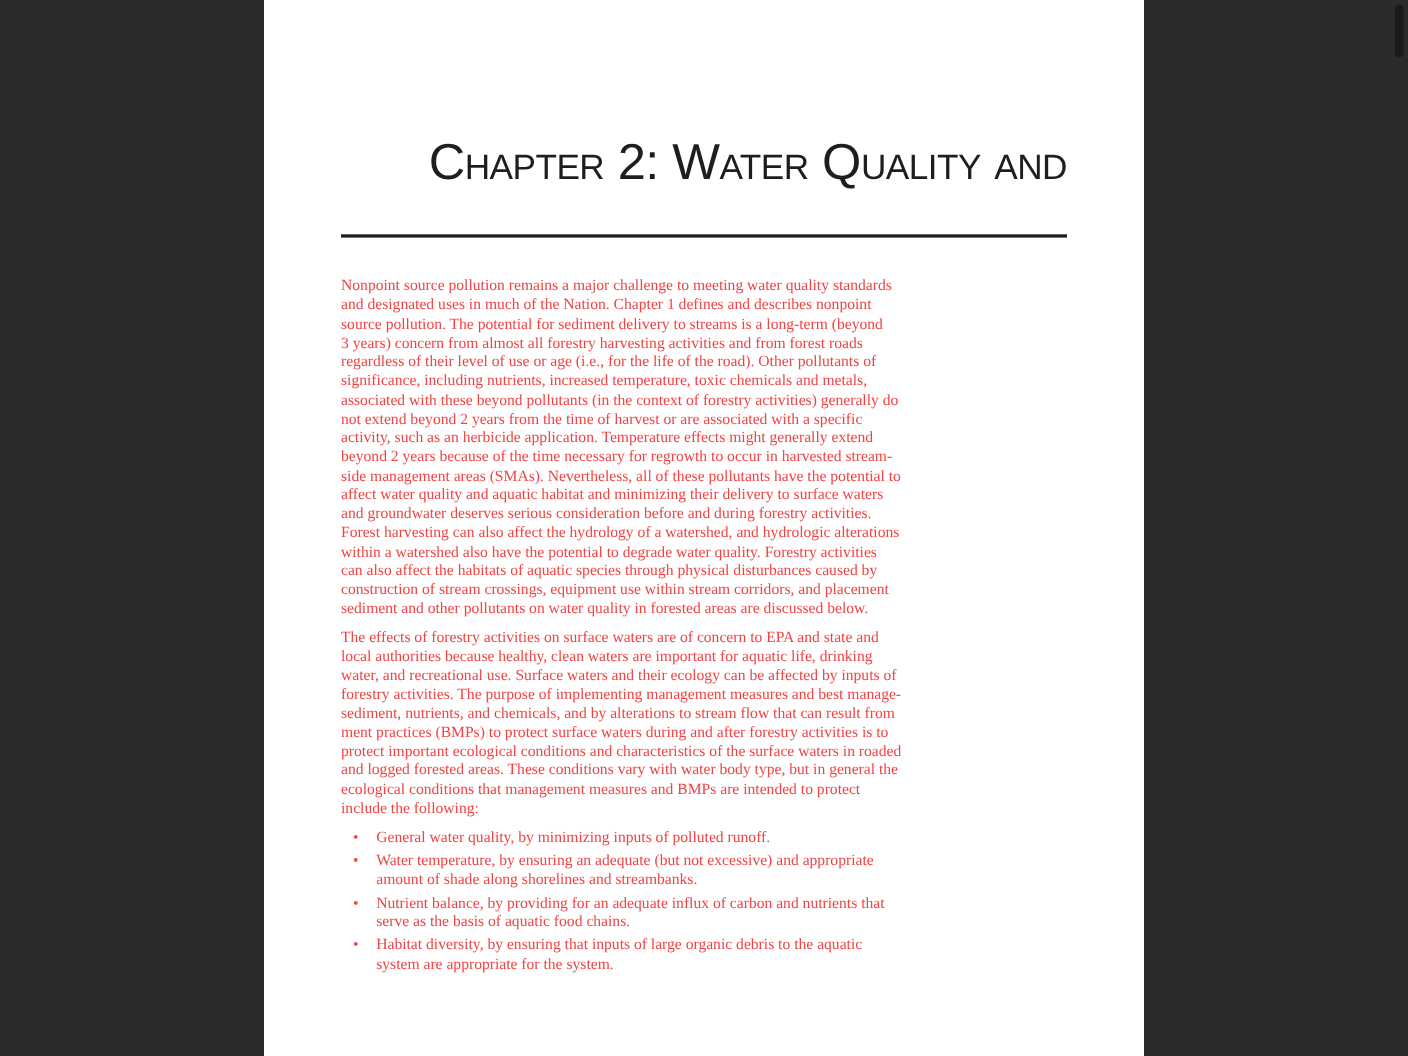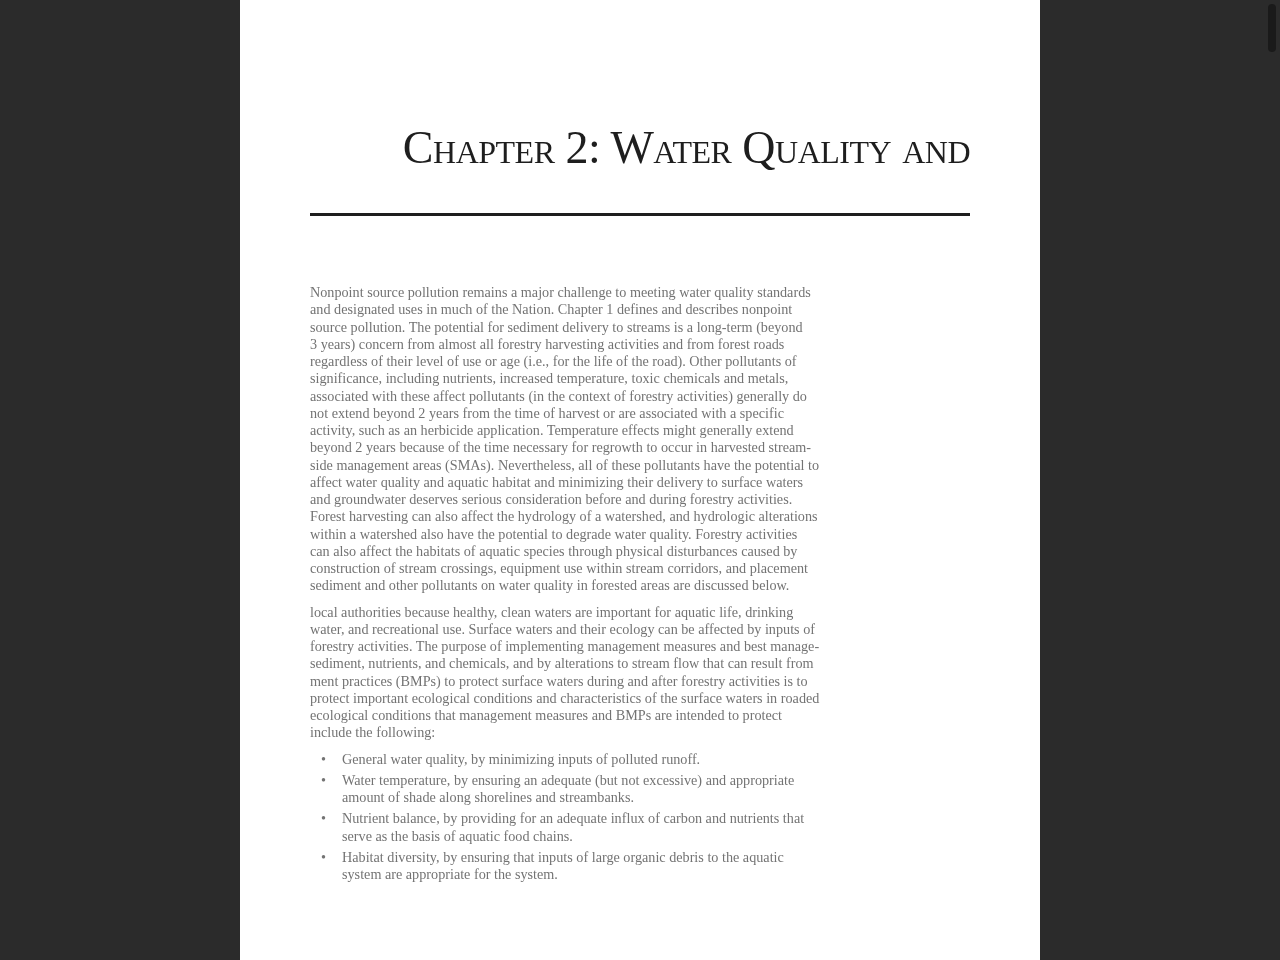--- a/index.html
+++ b/index.html
@@ -8,33 +8,33 @@
       background:#2b2b2b; position:relative;
       font-family:"Liberation Serif", serif;
     }
     .page {
       position:absolute; left:240px; top:0; width:800px; height:960px;
       background:#ffffff;
     }
     .title-block {
       position:absolute; left:70px; top:124px; width:660px;
       text-align:right;
-      font-family:Liberation Serif, serif;
+      font-family:Liberation Sans, sans-serif;
       color:#1e1e1e;
       font-variant:small-caps;
       font-size:46px; line-height:47px; letter-spacing:-0.5px;
     }
     .title-block .line { display:block; white-space:nowrap; }
     .rule {
       position:absolute; left:70px; top:213px; width:660px; height:3px;
       background:#1e1e1e;
     }
     .body-text {
       position:absolute; left:70px; top:252px; width:524px;
-      font-size:14.2px; line-height:17.25px; color:#737373;margin-top:32px;
+      font-size:14.2px; line-height:17.25px; color:#ef4444;
     }
     .para { margin:0 0 9px 0; white-space:normal; }
     .pl { display:block; white-space:nowrap; }
     .bullets { list-style:none; margin:0; padding:0; }
     .bullets li { position:relative; padding-left:32px; margin-bottom:4px; }
     .bullets .dot { position:absolute; left:11px; top:0; }
     .scroll-thumb {
       position:absolute; left:1268px; top:4px; width:8px; height:48px;
       background:#1a1a1a; border-radius:4px;
     }
@@ -49,40 +49,42 @@
   <div class="rule"></div>
 
   <div class="body-text">
     <p class="para">
       <span class="pl">Nonpoint source pollution remains a major challenge to meeting water quality standards</span>
       <span class="pl">and designated uses in much of the Nation. Chapter 1 defines and describes nonpoint</span>
       <span class="pl">source pollution. The potential for sediment delivery to streams is a long-term (beyond</span>
       <span class="pl">3 years) concern from almost all forestry harvesting activities and from forest roads</span>
       <span class="pl">regardless of their level of use or age (i.e., for the life of the road). Other pollutants of</span>
       <span class="pl">significance, including nutrients, increased temperature, toxic chemicals and metals,</span>
-      <span class="pl">associated with these affect pollutants (in the context of forestry activities) generally do</span>
+      <span class="pl">associated with these beyond pollutants (in the context of forestry activities) generally do</span>
       <span class="pl">not extend beyond 2 years from the time of harvest or are associated with a specific</span>
       <span class="pl">activity, such as an herbicide application. Temperature effects might generally extend</span>
       <span class="pl">beyond 2 years because of the time necessary for regrowth to occur in harvested stream-</span>
       <span class="pl">side management areas (SMAs). Nevertheless, all of these pollutants have the potential to</span>
       <span class="pl">affect water quality and aquatic habitat and minimizing their delivery to surface waters</span>
       <span class="pl">and groundwater deserves serious consideration before and during forestry activities.</span>
       <span class="pl">Forest harvesting can also affect the hydrology of a watershed, and hydrologic alterations</span>
       <span class="pl">within a watershed also have the potential to degrade water quality. Forestry activities</span>
       <span class="pl">can also affect the habitats of aquatic species through physical disturbances caused by</span>
       <span class="pl">construction of stream crossings, equipment use within stream corridors, and placement</span>
       <span class="pl">sediment and other pollutants on water quality in forested areas are discussed below.</span>
     </p>
     <p class="para">
+      <span class="pl">The effects of forestry activities on surface waters are of concern to EPA and state and</span>
       <span class="pl">local authorities because healthy, clean waters are important for aquatic life, drinking</span>
       <span class="pl">water, and recreational use. Surface waters and their ecology can be affected by inputs of</span>
       <span class="pl">forestry activities. The purpose of implementing management measures and best manage-</span>
       <span class="pl">sediment, nutrients, and chemicals, and by alterations to stream flow that can result from</span>
       <span class="pl">ment practices (BMPs) to protect surface waters during and after forestry activities is to</span>
       <span class="pl">protect important ecological conditions and characteristics of the surface waters in roaded</span>
+      <span class="pl">and logged forested areas. These conditions vary with water body type, but in general the</span>
       <span class="pl">ecological conditions that management measures and BMPs are intended to protect</span>
       <span class="pl">include the following:</span>
     </p>
     <ul class="bullets">
       <li>
         <span class="dot">•</span>
         <span class="pl">General water quality, by minimizing inputs of polluted runoff.</span>
       </li>
       <li>
         <span class="dot">•</span>

